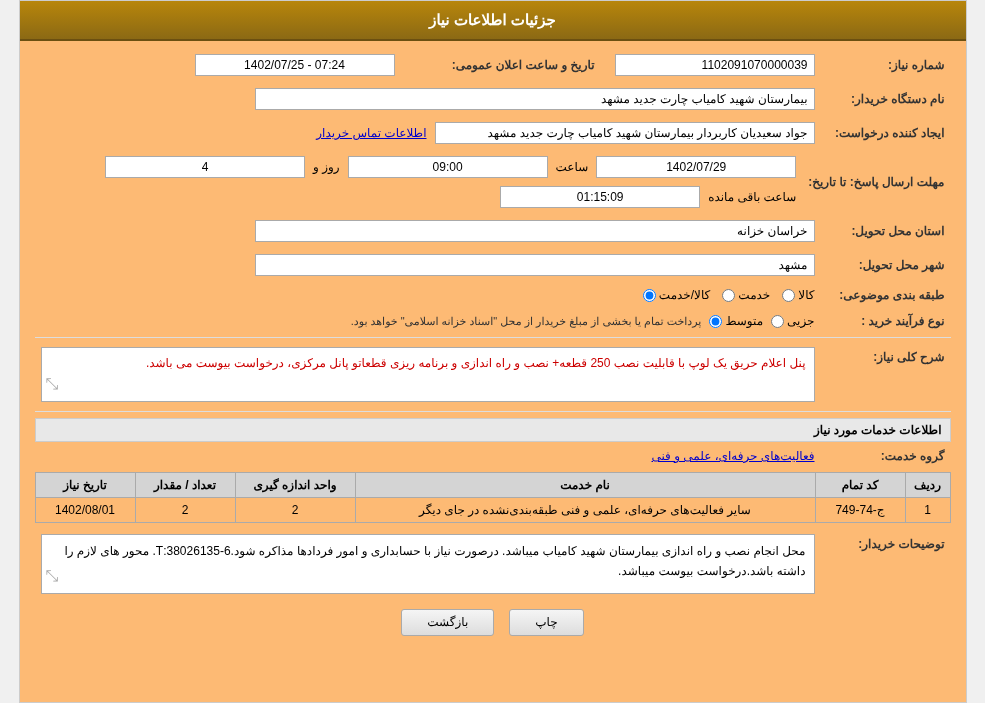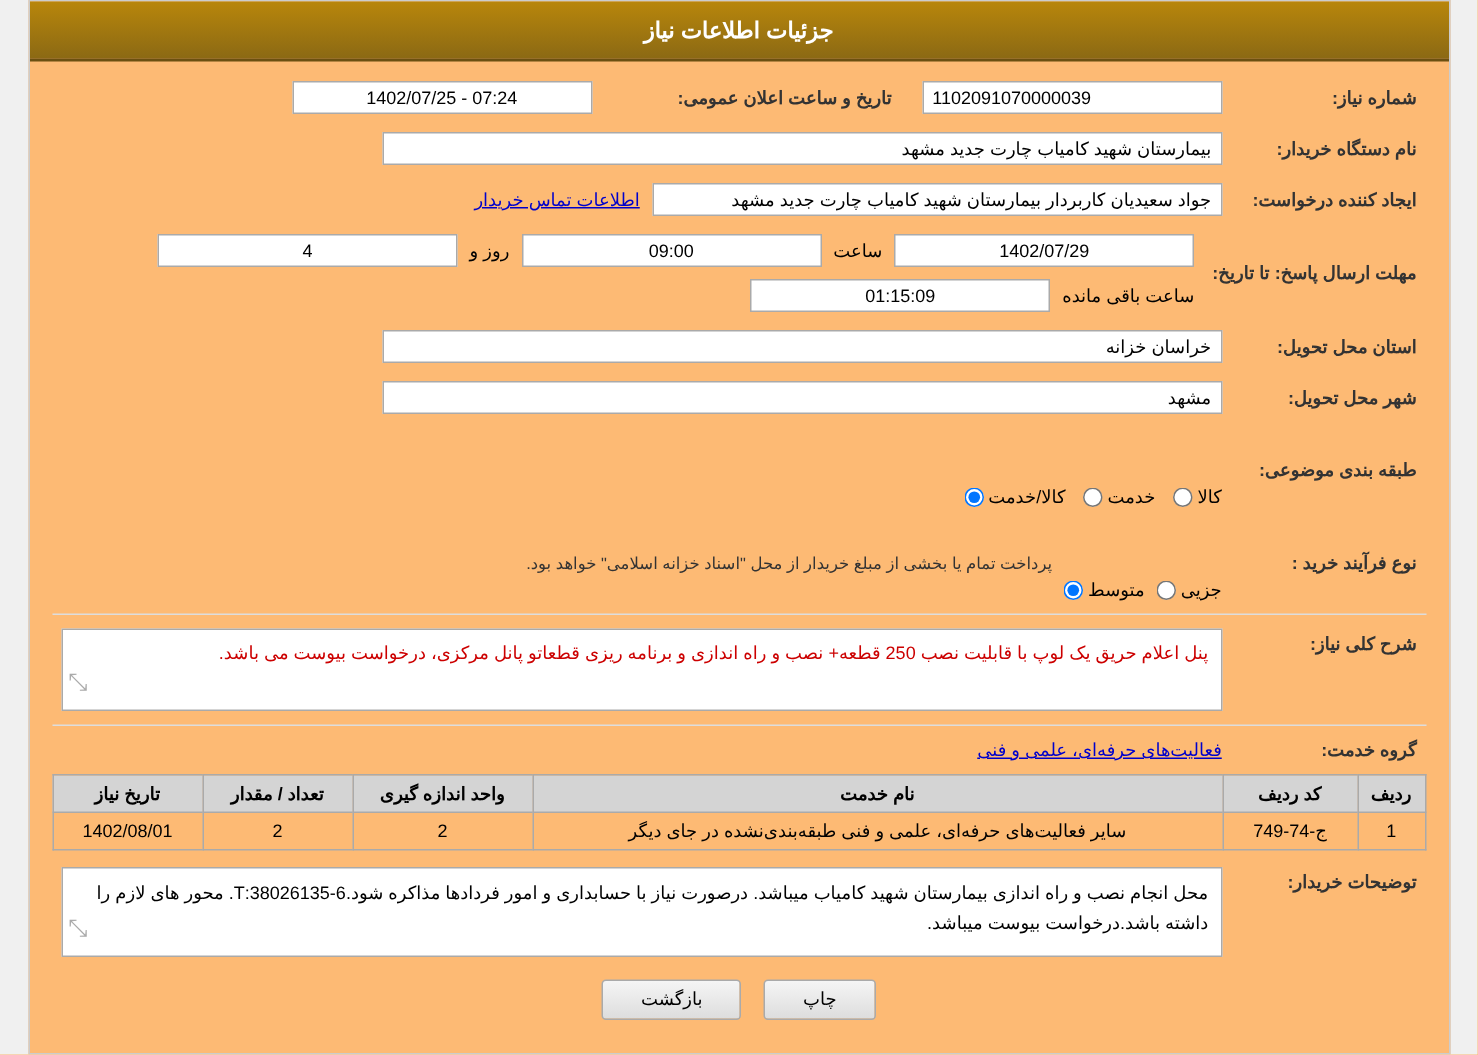--- a/index.html
+++ b/index.html
@@ -81,21 +81,20 @@
     .radio-group {
       display: flex;
       align-items: center;
       gap: 12px;
       direction: rtl;
     }
     .radio-item {
       display: flex;
       align-items: center;
       gap: 3px;
-      margin-top: 36px;
     }
     .radio-item input[type="radio"] {
       margin: 0;
     }
     .process-type-row {
       display: flex;
       align-items: center;
       gap: 8px;
       flex-wrap: wrap;
     }
@@ -208,21 +207,21 @@
     <span>جزئیات اطلاعات نیاز</span>
   </div>
 
   <div class="content">
 
     <table class="info-table">
       <tbody>
           <tr>
         <td class="label-cell">شماره نیاز:</td>
         <td class="value-cell" style="width:220px;">
-          <div class="input-box input-medium" style="width:200px;text-align:left;direction:ltr;">1102091070000039</div>
+          <div class="input-box input-medium" style="width:200px;text-align:right;direction:ltr;">1102091070000039</div>
         </td>
         <td class="label-cell" style="width:200px;">تاریخ و ساعت اعلان عمومی:</td>
         <td class="value-cell">
           <div class="input-box" style="width:180px;text-align:center;direction:ltr;">1402/07/25 - 07:24</div>
         </td>
       </tr>
     </tbody>
       </table>
 
     <table class="info-table">
@@ -349,37 +348,38 @@
               <span class="desc-icon">⤡</span>
             </div>
           </div>
         </td>
       </tr>
     </tbody>
       </table>
 
     <div class="divider"></div>
 
+    <div class="section-header">اطلاعات خدمات مورد نیاز</div>
 
     <table class="info-table">
       <tbody>
           <tr>
         <td class="label-cell">گروه خدمت:</td>
         <td class="value-cell">
           <span class="link-blue">فعالیت‌های حرفه‌ای، علمی و فنی</span>
         </td>
       </tr>
     </tbody>
       </table>
 
     <table class="service-table">
       <thead>
         <tr>
           <th style="width:45px;">ردیف</th>
-          <th style="width:90px;">کد ردیف</th>
+          <th style="width:90px;">کد تمام</th>
           <th>نام خدمت</th>
           <th style="width:120px;">واحد اندازه گیری</th>
           <th style="width:100px;">تعداد / مقدار</th>
           <th style="width:100px;">تاریخ نیاز</th>
         </tr>
       </thead>
       <tbody id="services-tbody">
       <tr>
         <td>1</td>
         <td>ج-74-749</td>

